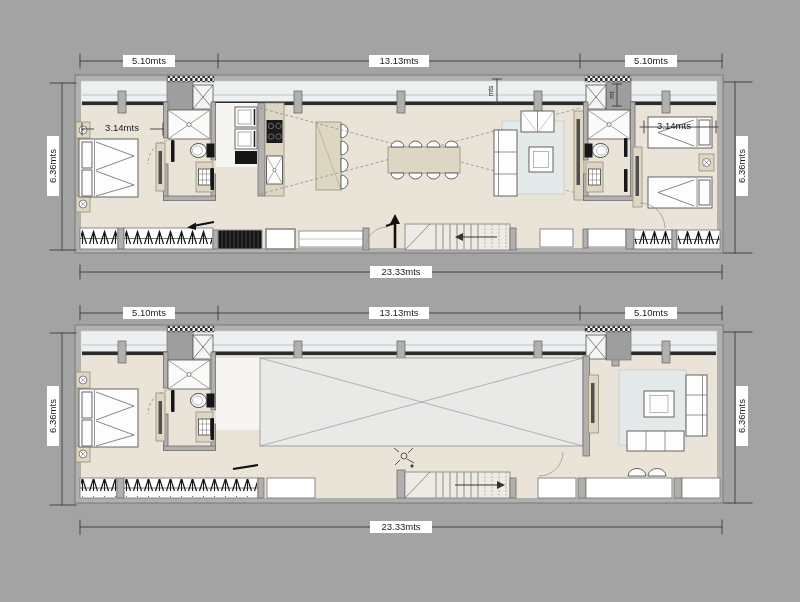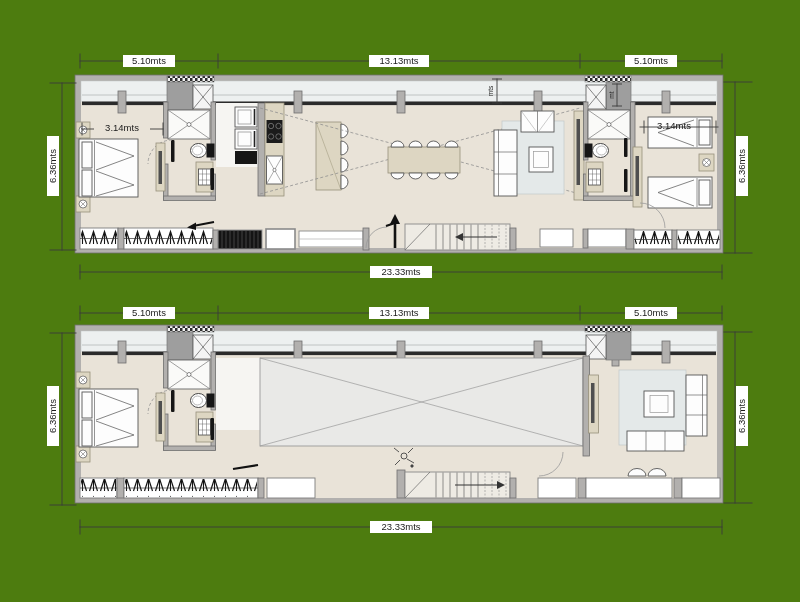--- a/index.html
+++ b/index.html
@@ -1,16 +1,16 @@
 <!DOCTYPE html>
 <html style="--wall: #b2b0ae; --floor: #e9e3d8; --balcony: #edf0f0; --tan: #ddd6c2; --void: #e9e9e7; --rug: #e4e9e9; --dim_line: #3a3a3a;"><head>
 <meta charset="utf-8">
 <style>
   html,body{margin:0;padding:0;background:#fff;}
-  #stage{position:relative;width:800px;height:602px;background:#4d7c0f;overflow:hidden;
+  #stage{position:relative;width:800px;height:602px;background:#a3a3a3;overflow:hidden;
          font-family:"Liberation Sans",sans-serif;}
   svg{position:absolute;left:0;top:0;}
   
   :root{--wall:#b2b0ae;--floor:#e9e3d8;--balcony:#edf0f0;--tan:#ddd6c2;--void:#e9e9e7;
         --rug:#e4e9e9;--dim_line:#3a3a3a;}
   .w{fill:var(--wall);stroke:#6f6f6f;stroke-width:.8;}
   .fl{fill:var(--floor);}
   .bal{fill:var(--balcony);stroke:#c2c6c6;stroke-width:.5;}
   .tan{fill:var(--tan);stroke:#97917c;stroke-width:.8;}
   .wf{fill:#fdfdfd;stroke:#555;stroke-width:.9;}

